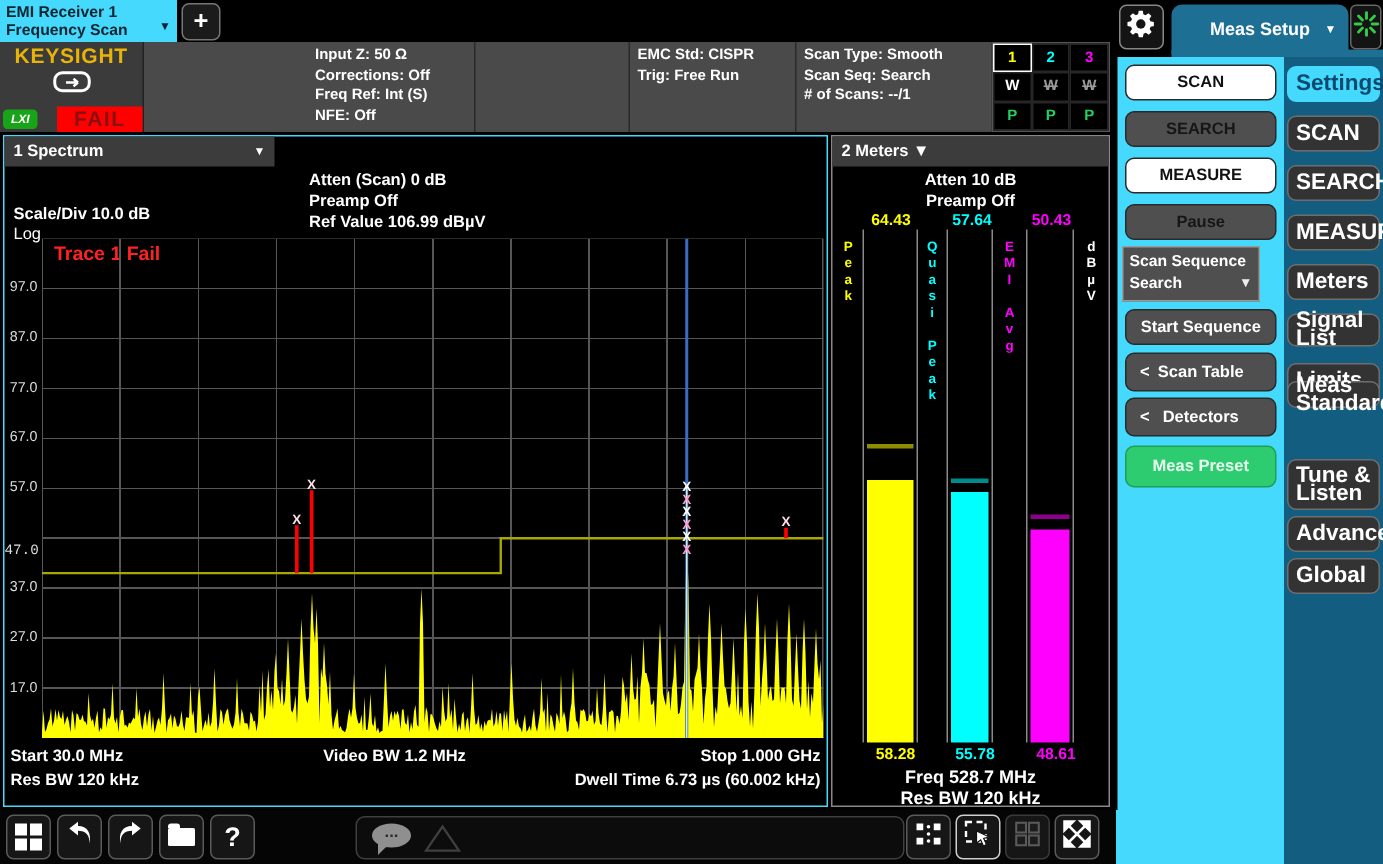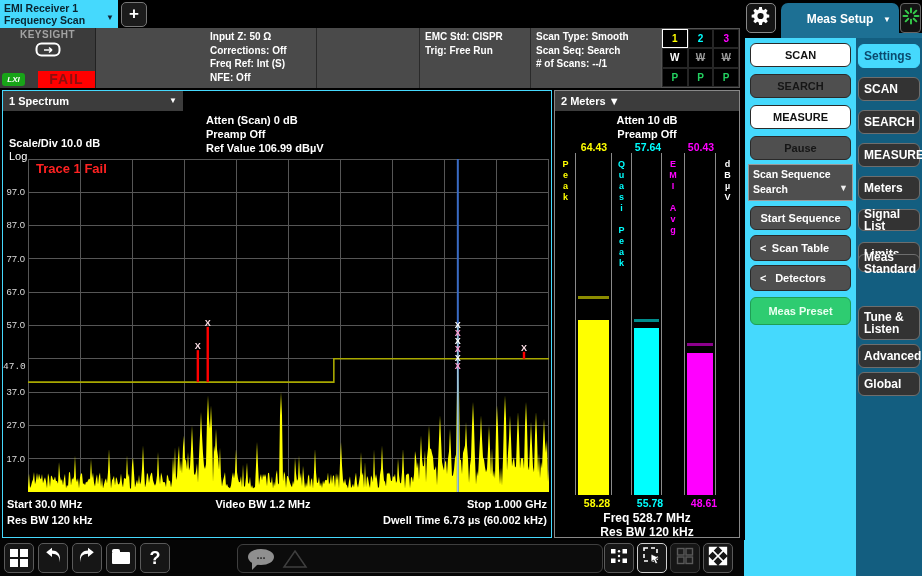--- a/index.html
+++ b/index.html
@@ -20,21 +20,21 @@
   .meas-tab { left:781px; top:3px; width:118px; height:33px; background:#1d7094; border-radius:7px 7px 0 0;
               color:#fff; font-weight:bold; font-size:12px; text-align:center; line-height:33px; }
   .meas-tab .dd { position:absolute; right:8px; top:0; font-size:8px; }
   .spin-btn { left:900px; top:3px; width:21px; height:30px; background:#141414; border:1px solid #666;
               border-radius:4px; display:flex; align-items:center; justify-content:center; }
   .teal-strip { left:781px; top:33px; width:141px; height:7px; background:#1d7094; }
 
   
   .statusbar { left:0; top:28px; width:740px; height:60px; background:#4a4a4a; }
   .brand { left:0; top:28px; width:96px; height:60px; background:#3b3b3b; border-right:1px solid #222; }
-  .brand .logo { color:#a3a3a3; font-weight:bold; font-size:10px; text-align:center; letter-spacing:0.5px; margin-top:1px; }
+  .brand .logo { color:#eab308; font-weight:bold; font-size:14px; text-align:center; letter-spacing:0.5px; margin-top:1px; }
   .lxi { position:absolute; left:2px; bottom:2px; width:23px; height:13px; background:#18a418; border-radius:3px;
          color:#fff; font-size:8px; font-weight:bold; font-style:italic; text-align:center; line-height:13px; }
   .fail { position:absolute; right:0; bottom:0; width:57px; height:17px; background:#ff0000; color:#8c0f0f;
           font-weight:bold; font-size:14px; text-align:center; line-height:17px; letter-spacing:1px; }
   .hcol { position:absolute; top:28px; height:60px; border-right:1px solid #2a2a2a; padding:2px 5px;
           font-size:10px; font-weight:bold; color:#fff; line-height:13.5px; }
   .hc1 { left:97px;  width:108px; }
   .hc2 { left:205px; width:112px; }
   .hc3 { left:317px; width:103px; }
   .hc4 { left:420px; width:111px; }
@@ -53,26 +53,26 @@
   
   .cyan-panel { left:745px; top:38px; width:111px; height:538px; background:#45d9fd; }
   .teal-col   { left:856px; top:38px; width:66px;  height:538px; background:#135e80; }
   .pbtn { position:absolute; left:750px; width:101px; border-radius:6px; font-size:11px; font-weight:bold;
           text-align:center; border:1px solid #2a2a2a; }
   .pbtn-white { background:#fff; color:#111; }
   .pbtn-gray  { background:#4f4f4f; color:#161616; }
   .pbtn-act   { background:#4f4f4f; color:#fff; }
   .pbtn-green { background:#2ecc71; color:#eafff0; border-color:#1f9e55; }
   .chev { position:absolute; left:9px; top:0; font-weight:bold; color:#fff; }
-  .seq-box { left:748px; top:164px; width:105px; height:37px; background:#4f4f4f; border:1px solid #9a9a9a;
+  .seq-box { left:748px; top:164px; width:92px; height:37px; background:#4f4f4f; border:1px solid #9a9a9a;
              color:#fff; font-size:10.5px; font-weight:bold; padding:2px 4px; line-height:15px; }
   .seq-box .dd { position:absolute; right:4px; bottom:4px; font-size:9px; color:#eee; }
 
   .mtab { position:absolute; left:858px; width:62px; background:#333; border:1px solid #6e6e6e; border-radius:6px;
-          color:#fff; font-size:12px; font-weight:bold; padding:0 0 0 5px; display:flex; align-items:center;
+          color:#fff; font-size:15px; font-weight:bold; padding:0 0 0 5px; display:flex; align-items:center;
           line-height:12px; }
   .mtab-active { background:#45d9fd; color:#0b4a6e; border-color:#45d9fd; }
 
   
   .spec-win { left:2px; top:90px; width:550px; height:448px; border:1px solid #45d9fd; background:#000; }
   .win-title { position:absolute; left:0; top:0; height:20px; background:#3c3c3c; color:#fff;
                font-size:11px; font-weight:bold; line-height:20px; padding:0 6px; }
   .win-title .dd { position:absolute; right:6px; top:0; font-size:8px; }
   .spec-scalediv { position:absolute; left:6px; top:26px; color:#fff; font-size:11px; font-weight:bold;margin-top:20px; }
   .spec-annot { position:absolute; left:203px; top:22px; color:#fff; font-size:11px; font-weight:bold; line-height:14px; }

